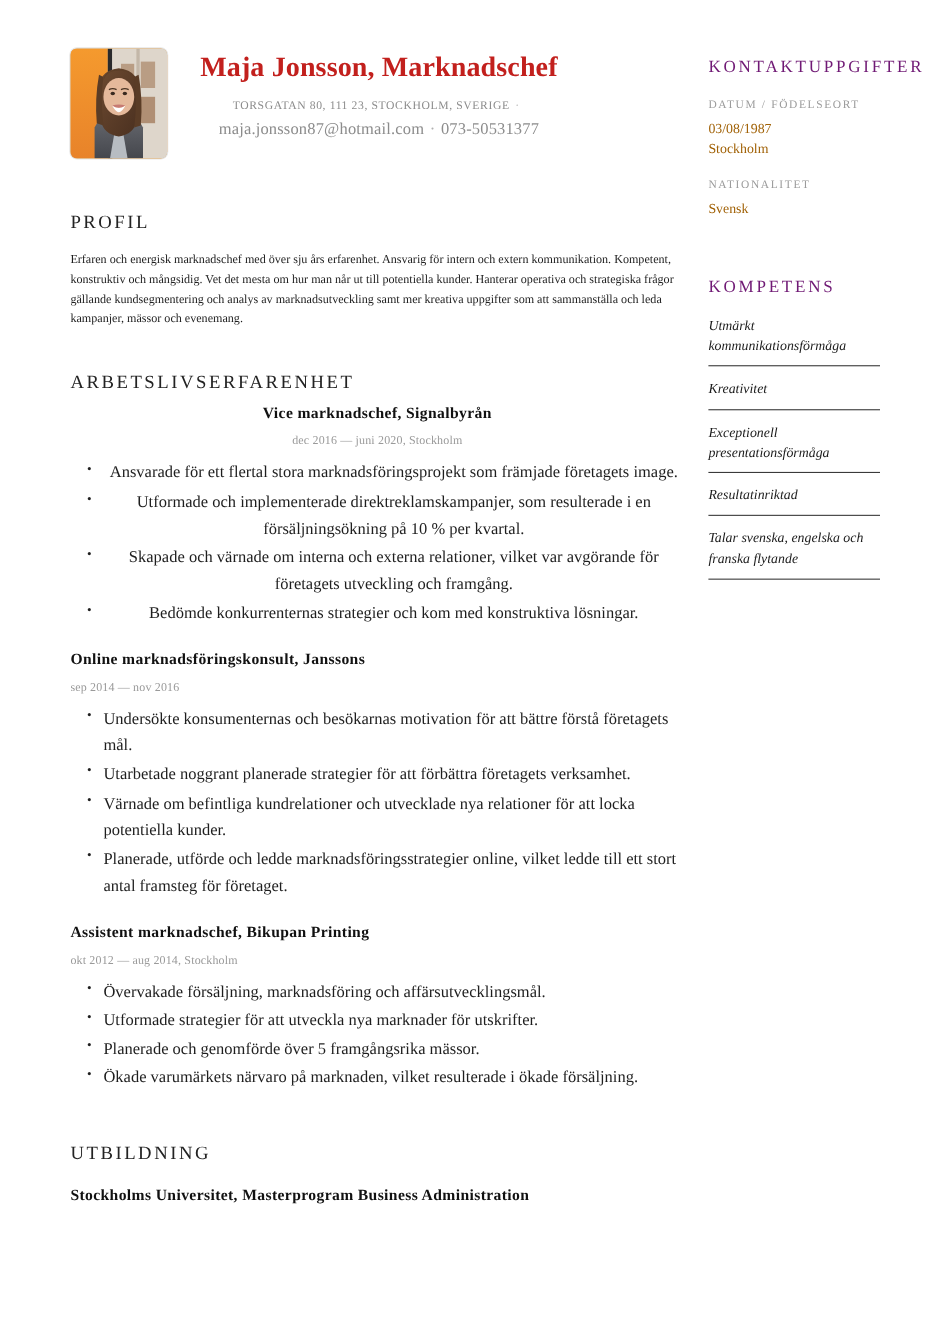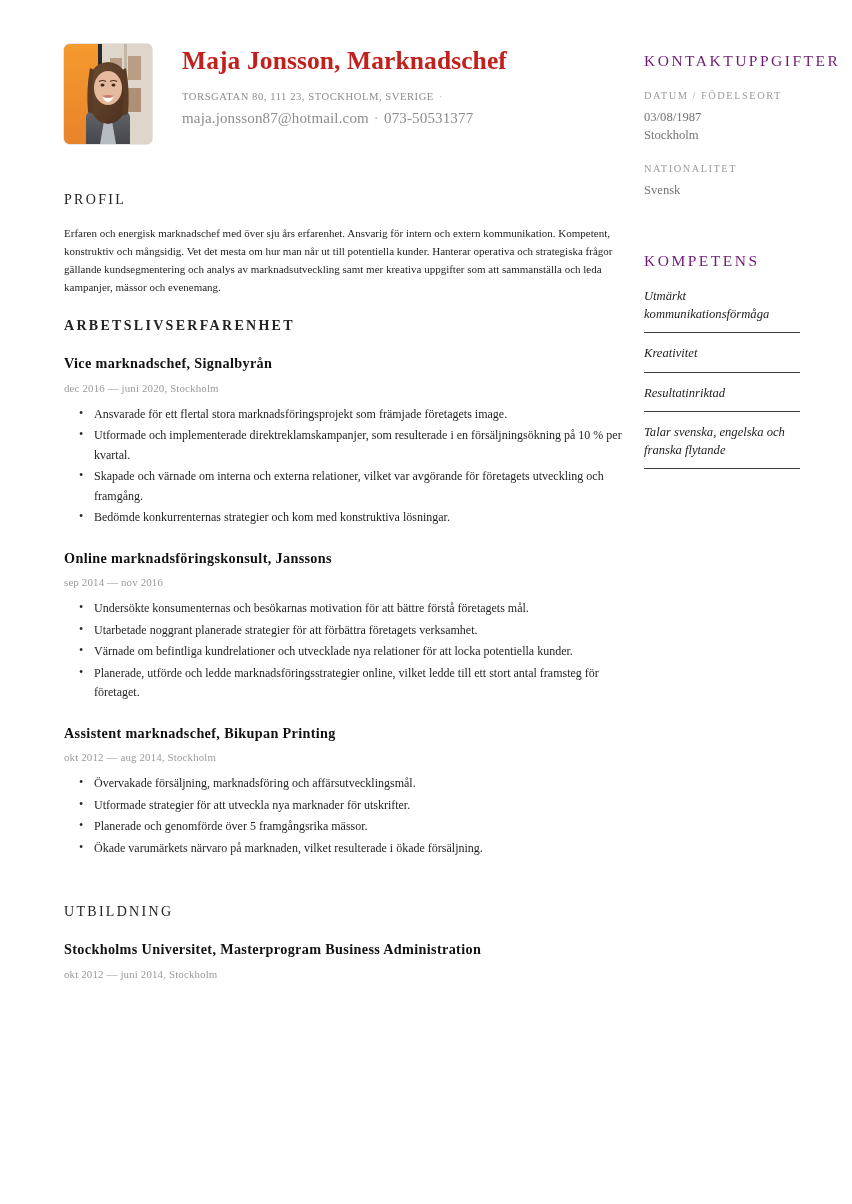--- a/index.html
+++ b/index.html
@@ -37,20 +37,21 @@
   }
   .side-col {
     flex: 1 1 auto;
     padding-top: 8px;
   }
 
   
   .header {
     display: flex;
     align-items: flex-start;
+    text-align: center;
   }
   .photo {
     width: 88px;
     height: 100px;
     flex: 0 0 88px;
     border-radius: 6px;
     overflow: hidden;
     position: relative;
     background: #e8a24a;
     box-shadow: 0 0 0 1px rgba(0,0,0,0.10);
@@ -78,42 +79,42 @@
     white-space: nowrap;
   }
   .contact-line.lower {
     letter-spacing: 0.15px;
     font-size: 15px;
   }
   .sep { padding: 0 5px; color: #b0b0b0; }
 
   
   .section-head {
-    font-size: 14px;
+    font-size: 17px;
     letter-spacing: 2.3px;
     color: #232323;
     font-weight: normal;
     margin: 0;
     line-height: 1.2;
   }
   .sec-profile { margin-top: 48px; }
-  .sec-work    { margin-top: 22px; font-weight: bold; }
+  .sec-work    { margin-top: 38px; }
   .sec-edu     { margin-top: 46px; }
 
   .profile-text {
     font-size: 11px;
     line-height: 1.63;
     color: #1e1e1e;
     margin-top: 16px;
     text-align: left;
   }
 
   
   .entry { margin-top: 22px; }
-  .entry-first { margin-top: 20px; }
+  .entry-first { margin-top: 10px; text-align: center; }
   .entry-title {
     font-size: 14.2px;
     font-weight: bold;
     letter-spacing: 0.35px;
     color: #111111;
     line-height: 1.25;
     margin: 0;
   }
   .entry-meta {
     font-size: 10.9px;
@@ -122,21 +123,21 @@
     margin-top: 9px;
   }
   ul.bullets {
     list-style: none;
     margin: 11px 0 0 0;
     padding: 0;
   }
   ul.bullets li {
     position: relative;
     padding-left: 30px;
-    font-size: 12px;
+    font-size: 15px;
     line-height: 1.62;
     color: #1e1e1e;
     margin-bottom: 2px;
   }
   ul.bullets li::before {
     content: "\2022";
     position: absolute;
     left: 15px;
     top: -1px;
     font-size: 12px;
@@ -160,21 +161,21 @@
 
   .side-label {
     font-size: 10.4px;
     letter-spacing: 1.5px;
     color: #9b9b9b;
     margin-top: 19px;
   }
   .side-value {
     font-size: 12.6px;
     line-height: 1.45;
-    color: #737373;
+    color: #a16207;
     margin-top: 7px;
   }
 
   .skill-list { margin-top: 16px; }
   .skill-item {
     font-size: 12.6px;
     line-height: 1.45;
     color: #1b1b1b;
     padding-bottom: 9px;
     border-bottom: 1px solid #3a3a3a;
@@ -281,21 +282,20 @@
           <li>Utformade strategier för att utveckla nya marknader för utskrifter.</li>
           <li>Planerade och genomförde över 5 framgångsrika mässor.</li>
           <li>Ökade varumärkets närvaro på marknaden, vilket resulterade i ökade försäljning.</li>
         </ul>
       </div>
 
       <h2 class="section-head sec-edu">UTBILDNING</h2>
 
       <div class="edu-entry">
         <h3 class="entry-title">Stockholms Universitet, Masterprogram Business Administration</h3>
-        <div class="entry-meta">okt 2012 — juni 2014, Stockholm</div>
       </div>
 
 
     </div>
 
     <div class="gap-col"></div>
 
     <div class="side-col">
 
       <h2 class="side-head">KONTAKTUPPGIFTER</h2>
@@ -313,19 +313,20 @@
         <div class="side-value">
           <div>Svensk</div>
         </div>
       </div>
 
       <h2 class="side-head side-head-kompetens">KOMPETENS</h2>
 
       <div class="skill-list">
         <div class="skill-item">Utmärkt kommunikationsförmåga</div>
         <div class="skill-item">Kreativitet</div>
+        <div class="skill-item">Exceptionell presentationsförmåga</div>
         <div class="skill-item">Resultatinriktad</div>
         <div class="skill-item">Talar svenska, engelska och franska flytande</div>
       </div>
 
     </div>
   </div>
 </div>
 
 </body></html>

